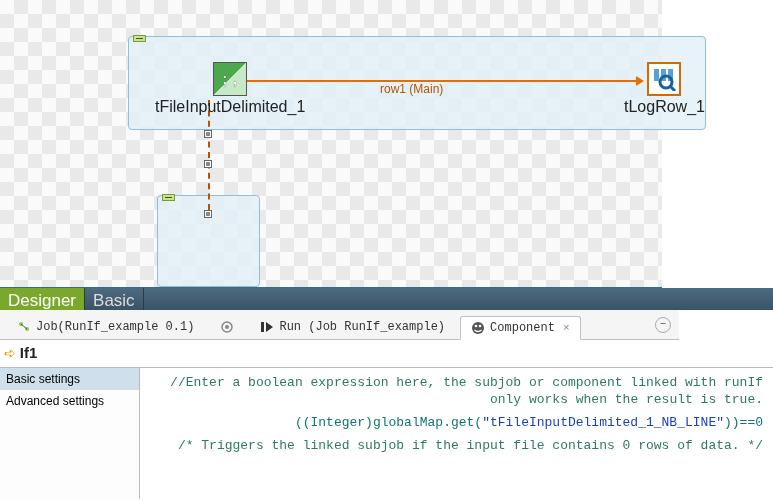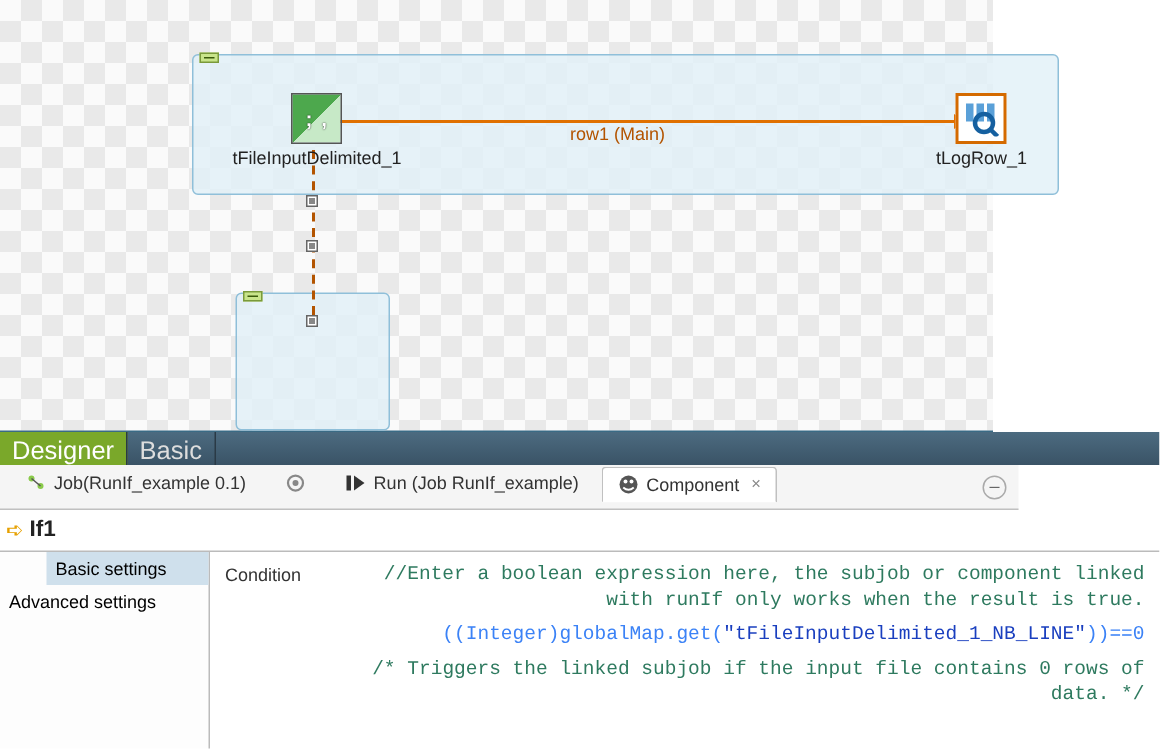--- a/index.html
+++ b/index.html
@@ -41,21 +41,21 @@
     position: absolute;
     left: 2px; top: 2px;
     width: 7px; height: 1px;
     background: #3a5a0a;
   }
   
   .component {
     position: absolute;
     text-align: center;
   }
-  .comp-label { color: #222; font-size: 12px; margin-top: 2px; white-space: nowrap; }
+  .comp-label { color: #222; font-size: 16px; margin-top: 2px; white-space: nowrap; }
   .comp-icon {
     width: 34px; height: 34px;
     margin: 0 auto;
     position: relative;
     background: #fff;
     border: 1px solid #555;
   }
   
   
   .icon-delimited {
@@ -114,24 +114,25 @@
     cursor: pointer;
   }
   .dc-tab.active { background: #7aa82a; color: #fff; }
   
   
   .lower-tabs {
     width:679px; height:30px;
     background: #f5f5f5;
     border-bottom: 1px solid #c0c0c0;
     display:flex;
-    align-items:flex-start;
+    align-items:flex-end;
     padding: 0 6px;
     position:relative;
     gap: 4px;
+    font-family: Liberation Mono, monospace;
   }
   .ltab {
     display:flex; align-items:center; gap:5px;
     padding: 4px 10px;
     color: #333;
     font-size: 12px;
     cursor:pointer;
     border: 1px solid transparent;
     border-radius: 3px 3px 0 0;
   }
@@ -173,38 +174,38 @@
   .side-tabs {
     width: 140px;
     border-right: 1px solid #bbb;
     background: #fdfdfd;
   }
   .stab {
     padding: 4px 6px;
     font-size: 12px;
     cursor:pointer;
   }
-  .stab.active { background: #cfe0ec; margin-left: 31px; }
+  .stab.active { background: #cfe0ec; }
   .content-area {
     flex:1;
     padding: 6px 10px;
     display:flex;
     gap: 16px;
   }
   .cond-label { color:#333; padding-top:2px; width:70px; }
   .code-block {
     font-family: "Consolas", "Courier New", monospace;
     font-size: 13px;
     line-height: 17px;
     flex:1;
     text-align:right;
   }
   .c-comment { color: #2e7a5f; }
   .c-str { color: #1a3fbf; }
-  .c-txt { color: #3b82f6; }
+  .c-txt { color: #0f766e; }
 </style>
 </head>
 <body>
 
 <div class="canvas">
 
   <div class="subjob-box subjob1">
     <div class="minus-handle"></div>
   </div>
 
@@ -290,21 +291,20 @@
   <span class="arrow-icon">➪</span>
   <span class="if-label">If1</span>
 </div>
 
 <div class="bottom-split">
   <div class="side-tabs">
     <div class="stab active">Basic settings</div>
     <div class="stab">Advanced settings</div>
   </div>
   <div class="content-area">
-    <div class="cond-label">Condition</div>
     <div class="code-block">
       <div class="c-comment">//Enter a boolean expression here, the subjob or component linked with runIf only works when the result is true.</div>
       <div style="height:6px"></div>
       <div><span class="c-txt">((Integer)globalMap.get(</span><span class="c-str">"tFileInputDelimited_1_NB_LINE"</span><span class="c-txt">))==0</span></div>
       <div style="height:6px"></div>
       <div class="c-comment">/* Triggers the linked subjob if the input file contains 0 rows of data. */</div>
     </div>
   </div>
 </div>
 

